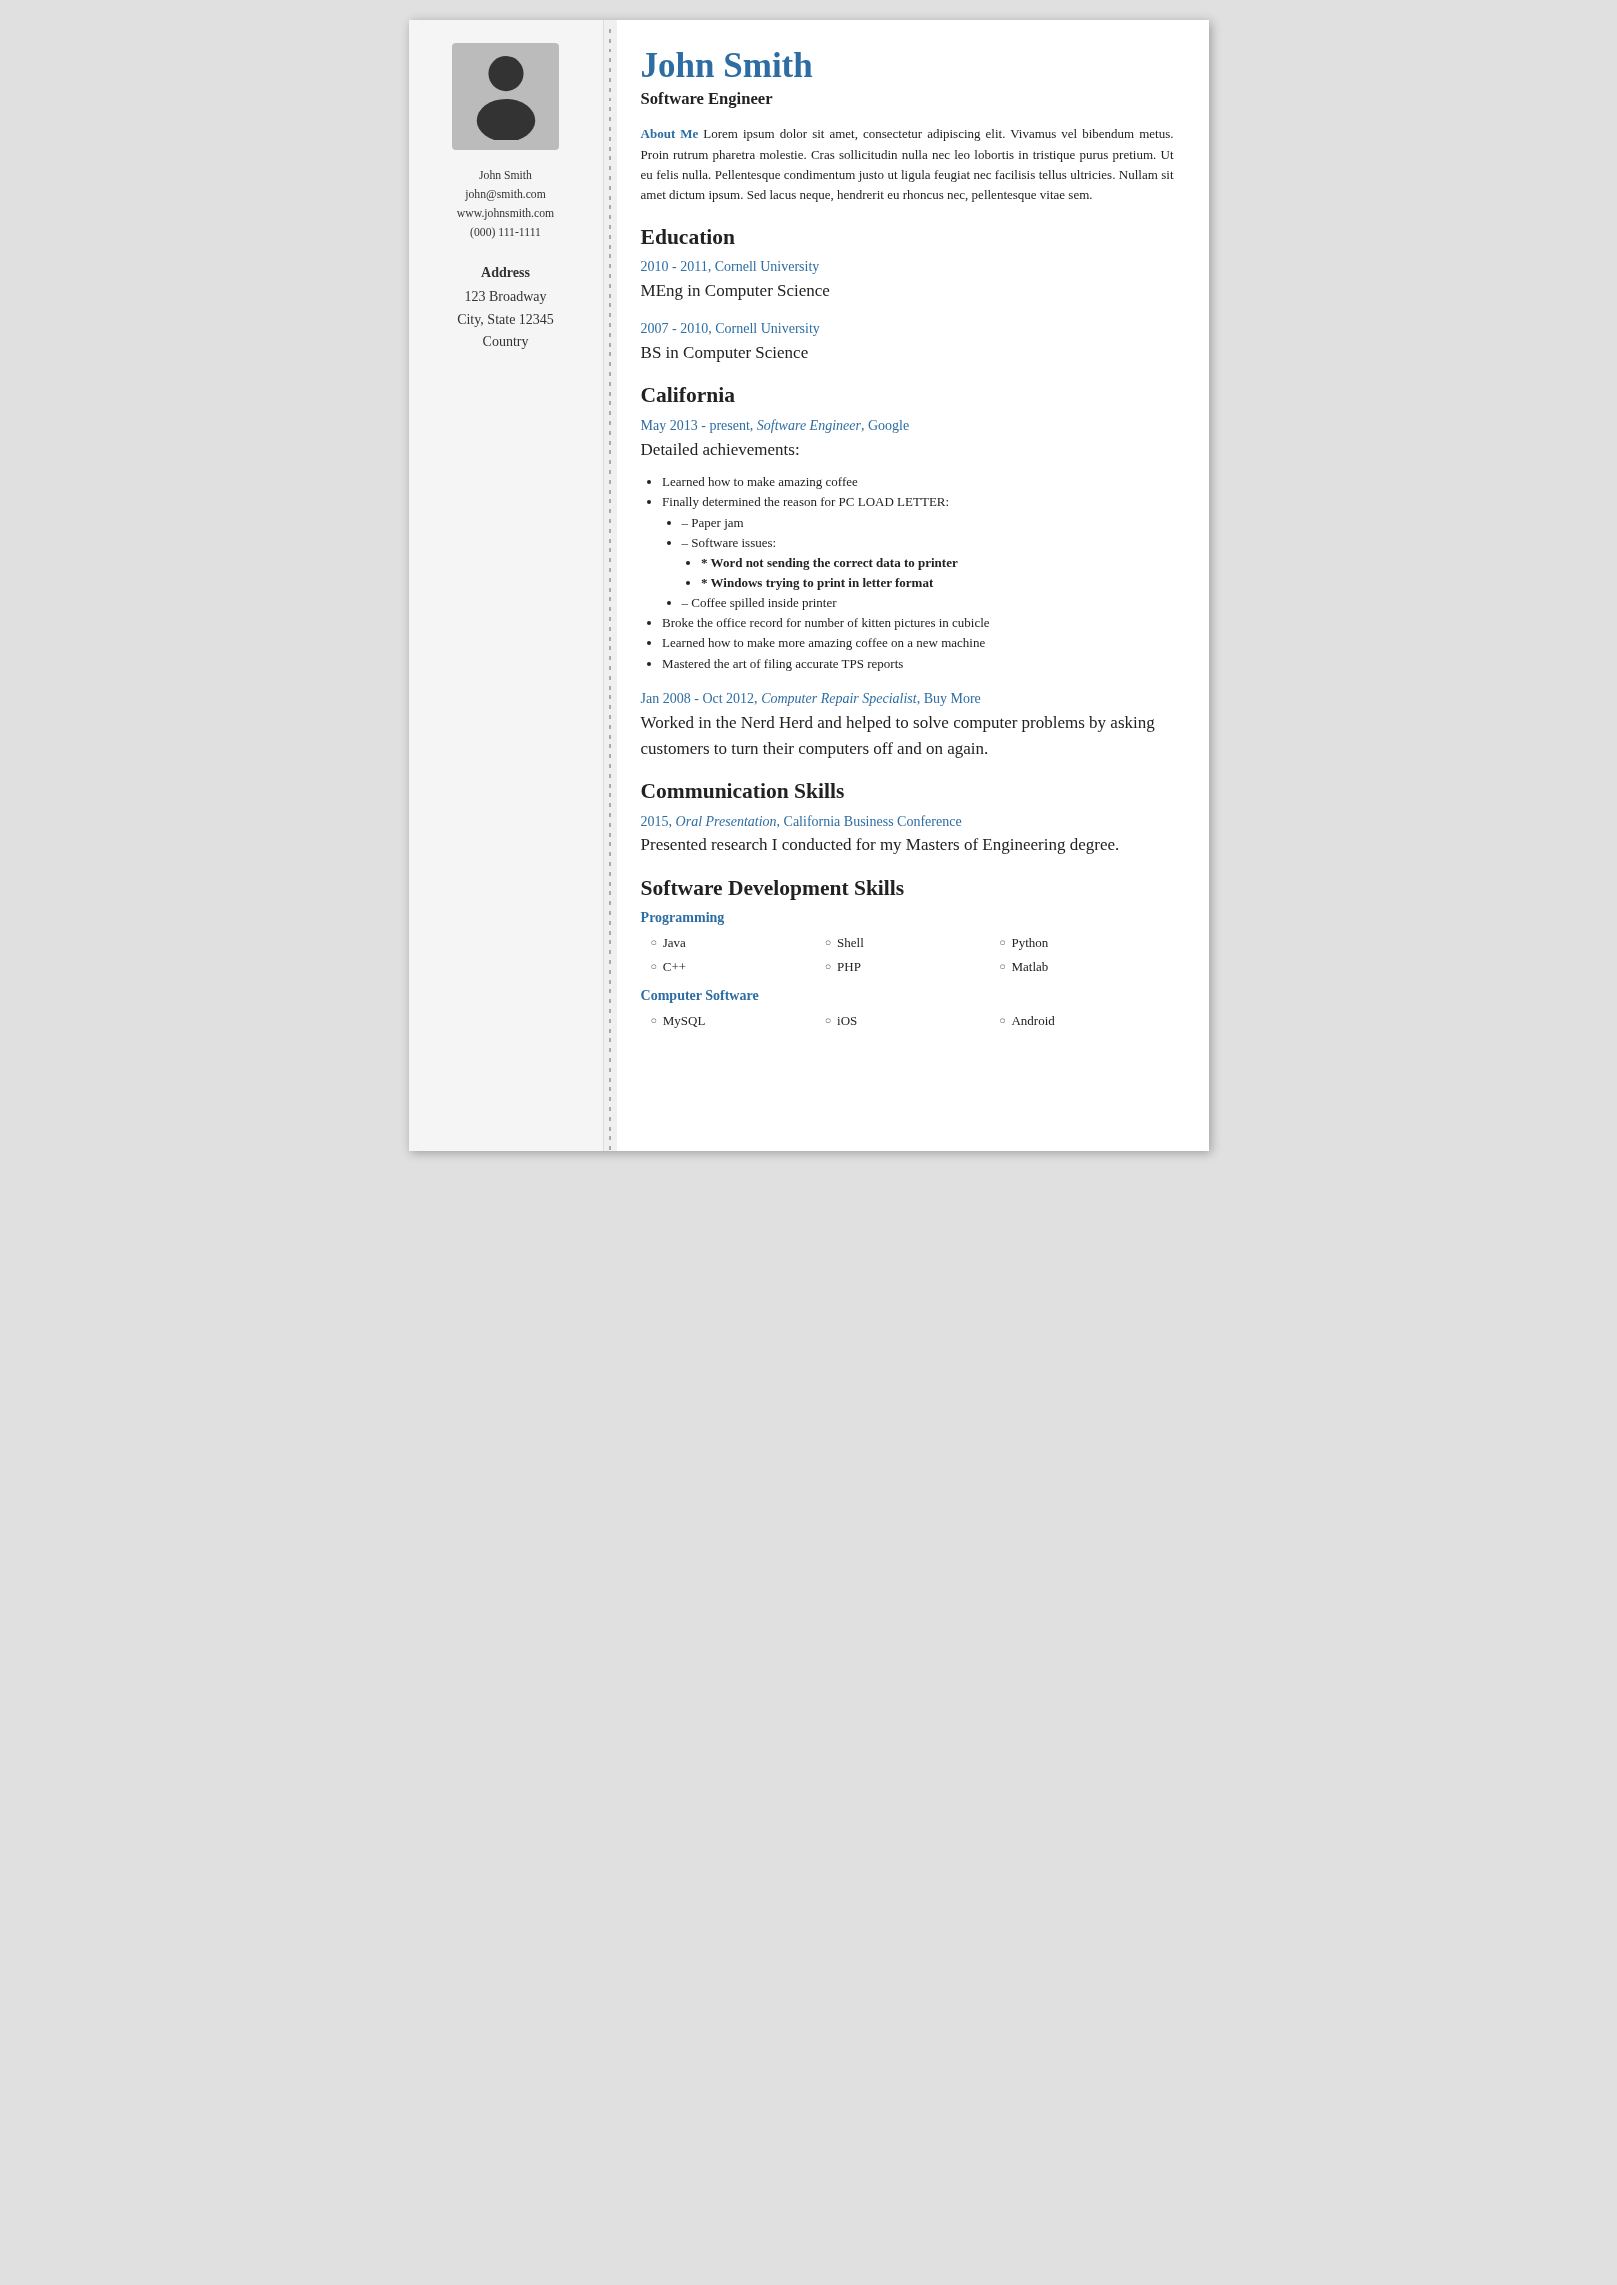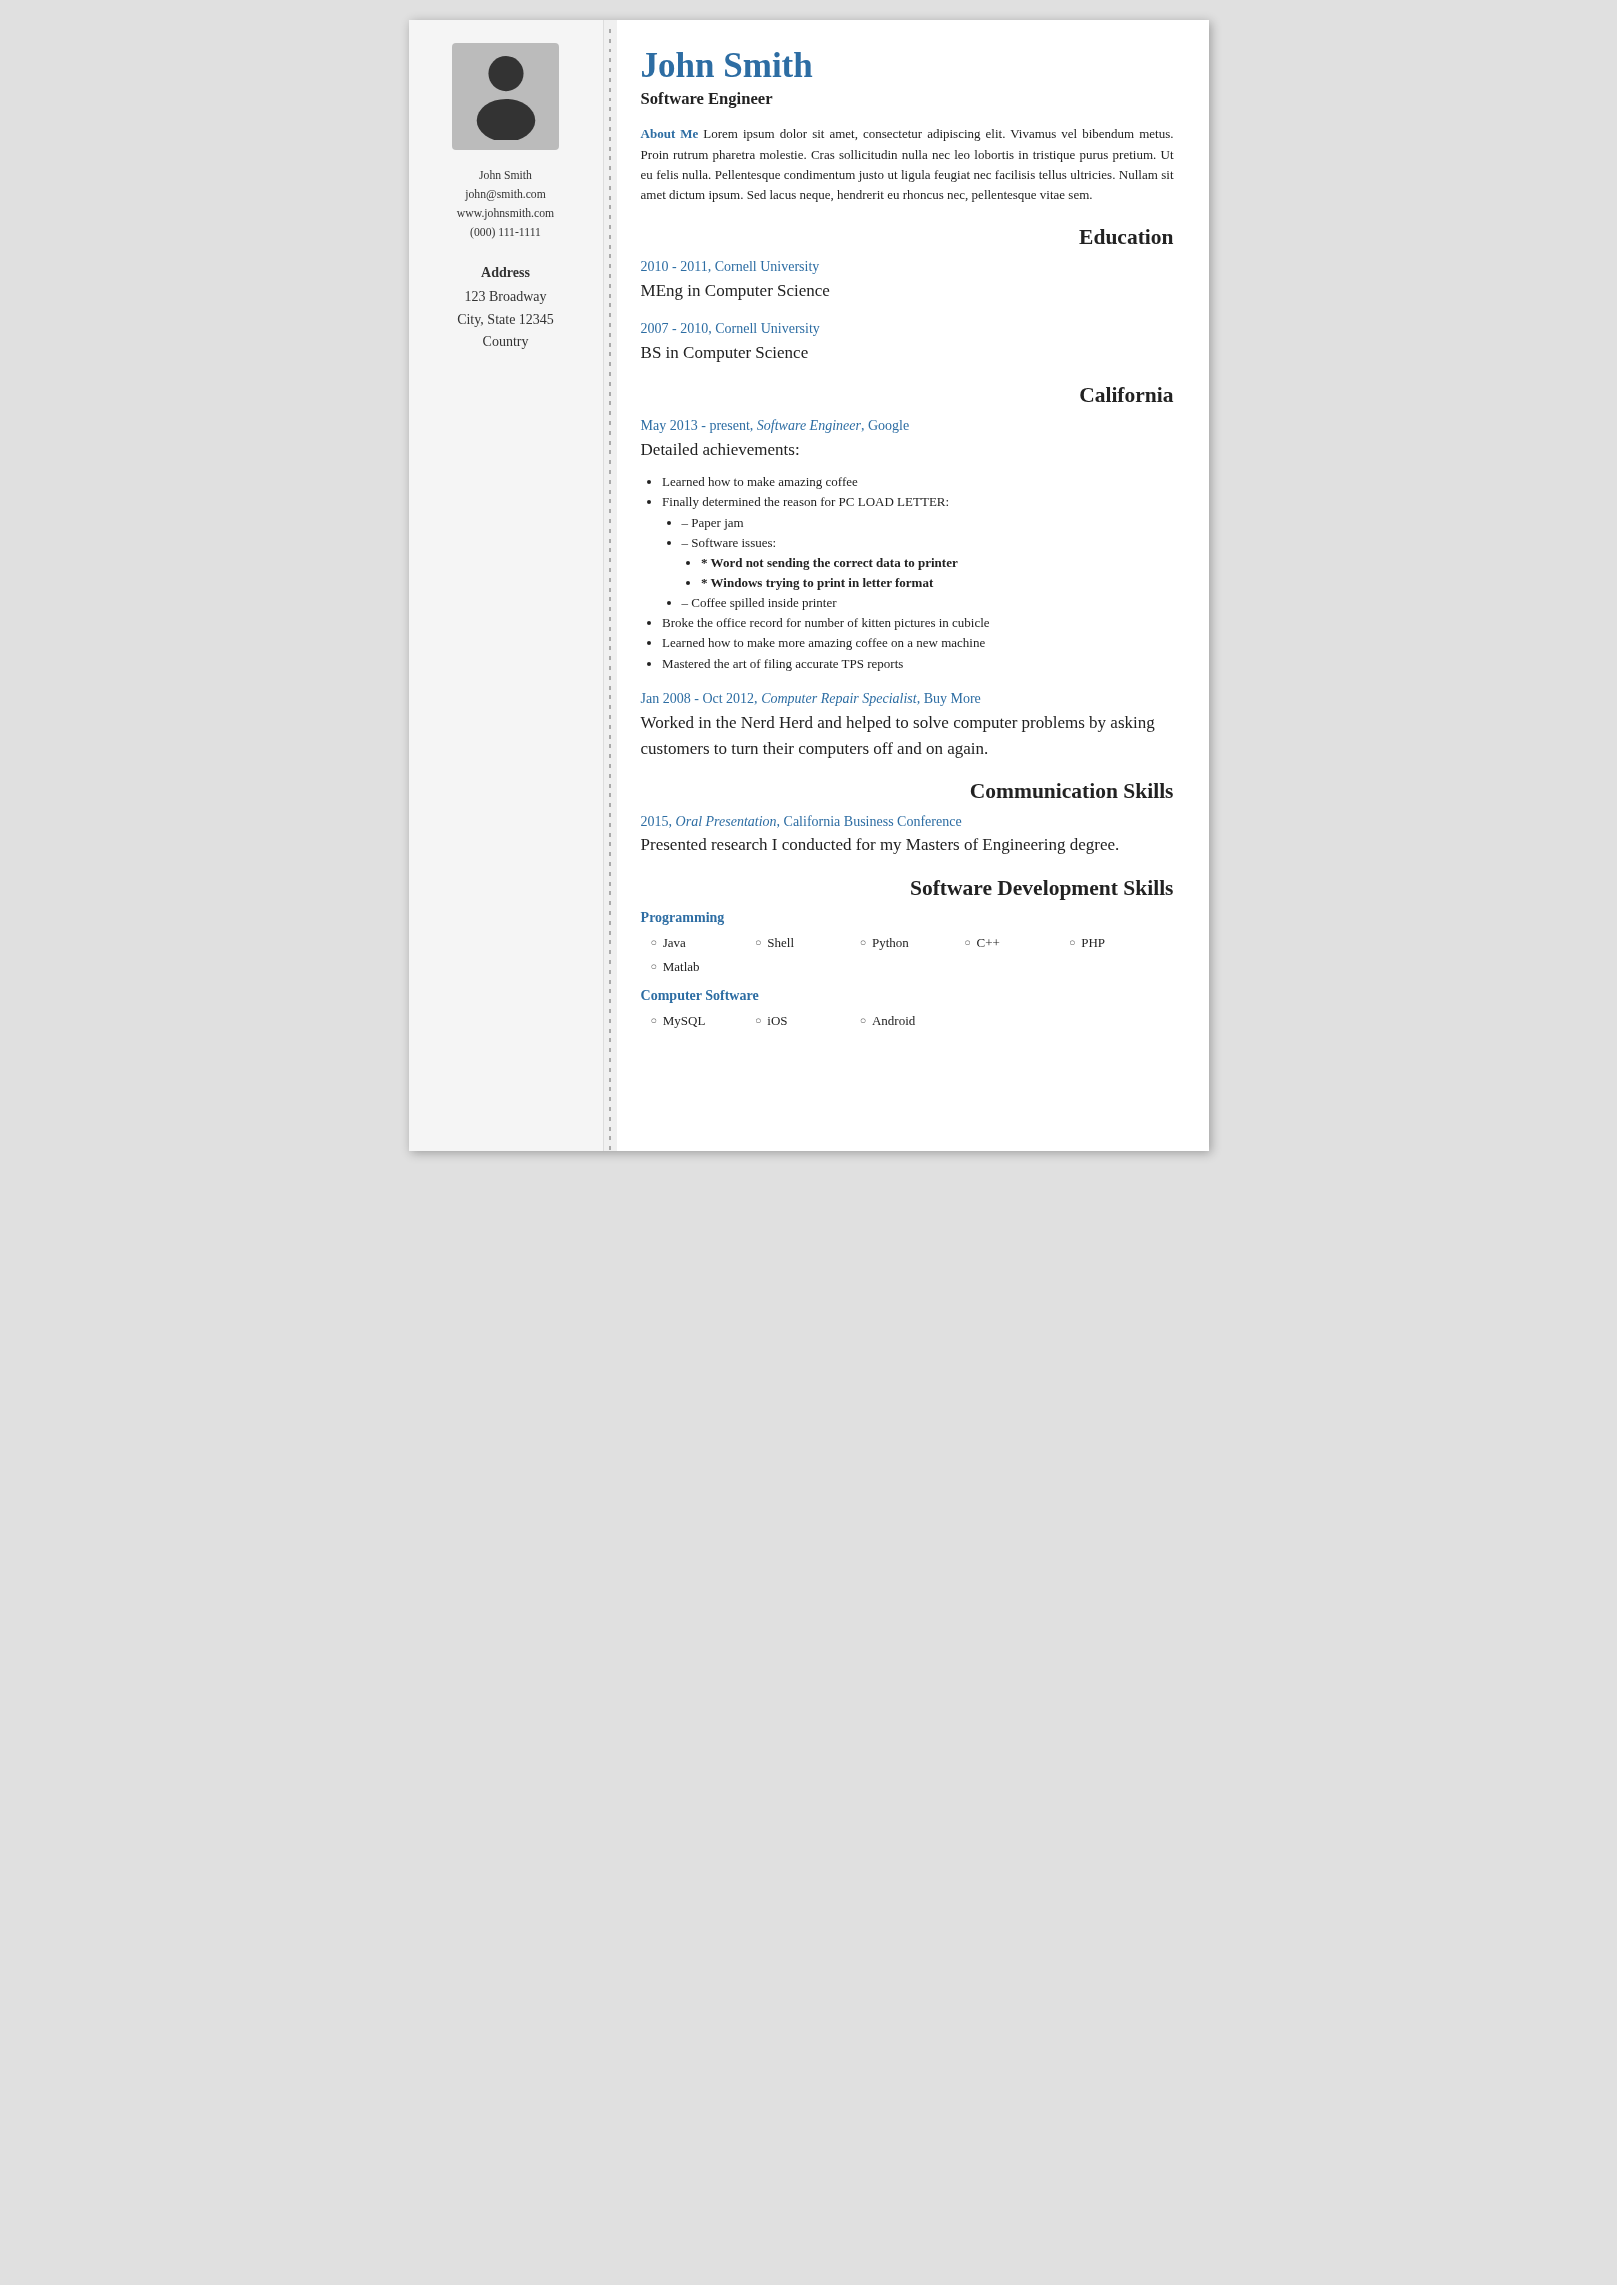--- a/index.html
+++ b/index.html
@@ -119,21 +119,20 @@
       font-weight: bold;
       font-family: Georgia, serif;
     }
     .section-title {
       font-size: 21.5px;
       font-weight: bold;
       color: #222;
       margin-bottom: 9.8px;
       margin-top: 3.9px;
       font-family: Georgia, serif;
-      text-align: right;
     }
     .section-subtitle {
       color: #2d6da3;
       font-size: 14px;
       font-weight: normal;
       margin-bottom: 2.9px;
     }
     .section-subtitle em {
       font-style: italic;
     }
@@ -185,21 +184,21 @@
       font-weight: bold;
     }
     .skills-category {
       color: #2d6da3;
       font-size: 14px;
       font-weight: bold;
       margin-bottom: 4.9px;
     }
     .skills-grid {
       display: grid;
-      grid-template-columns: repeat(5, 1fr);
+      grid-template-columns: repeat(3, 1fr);
       margin-bottom: 9.8px;
       margin-left: 9.8px;
     }
     .skill-item {
       font-size: 13px;
       color: #222;
       line-height: 1.8;
       display: flex;
       align-items: center;
       gap: 5.9px;

